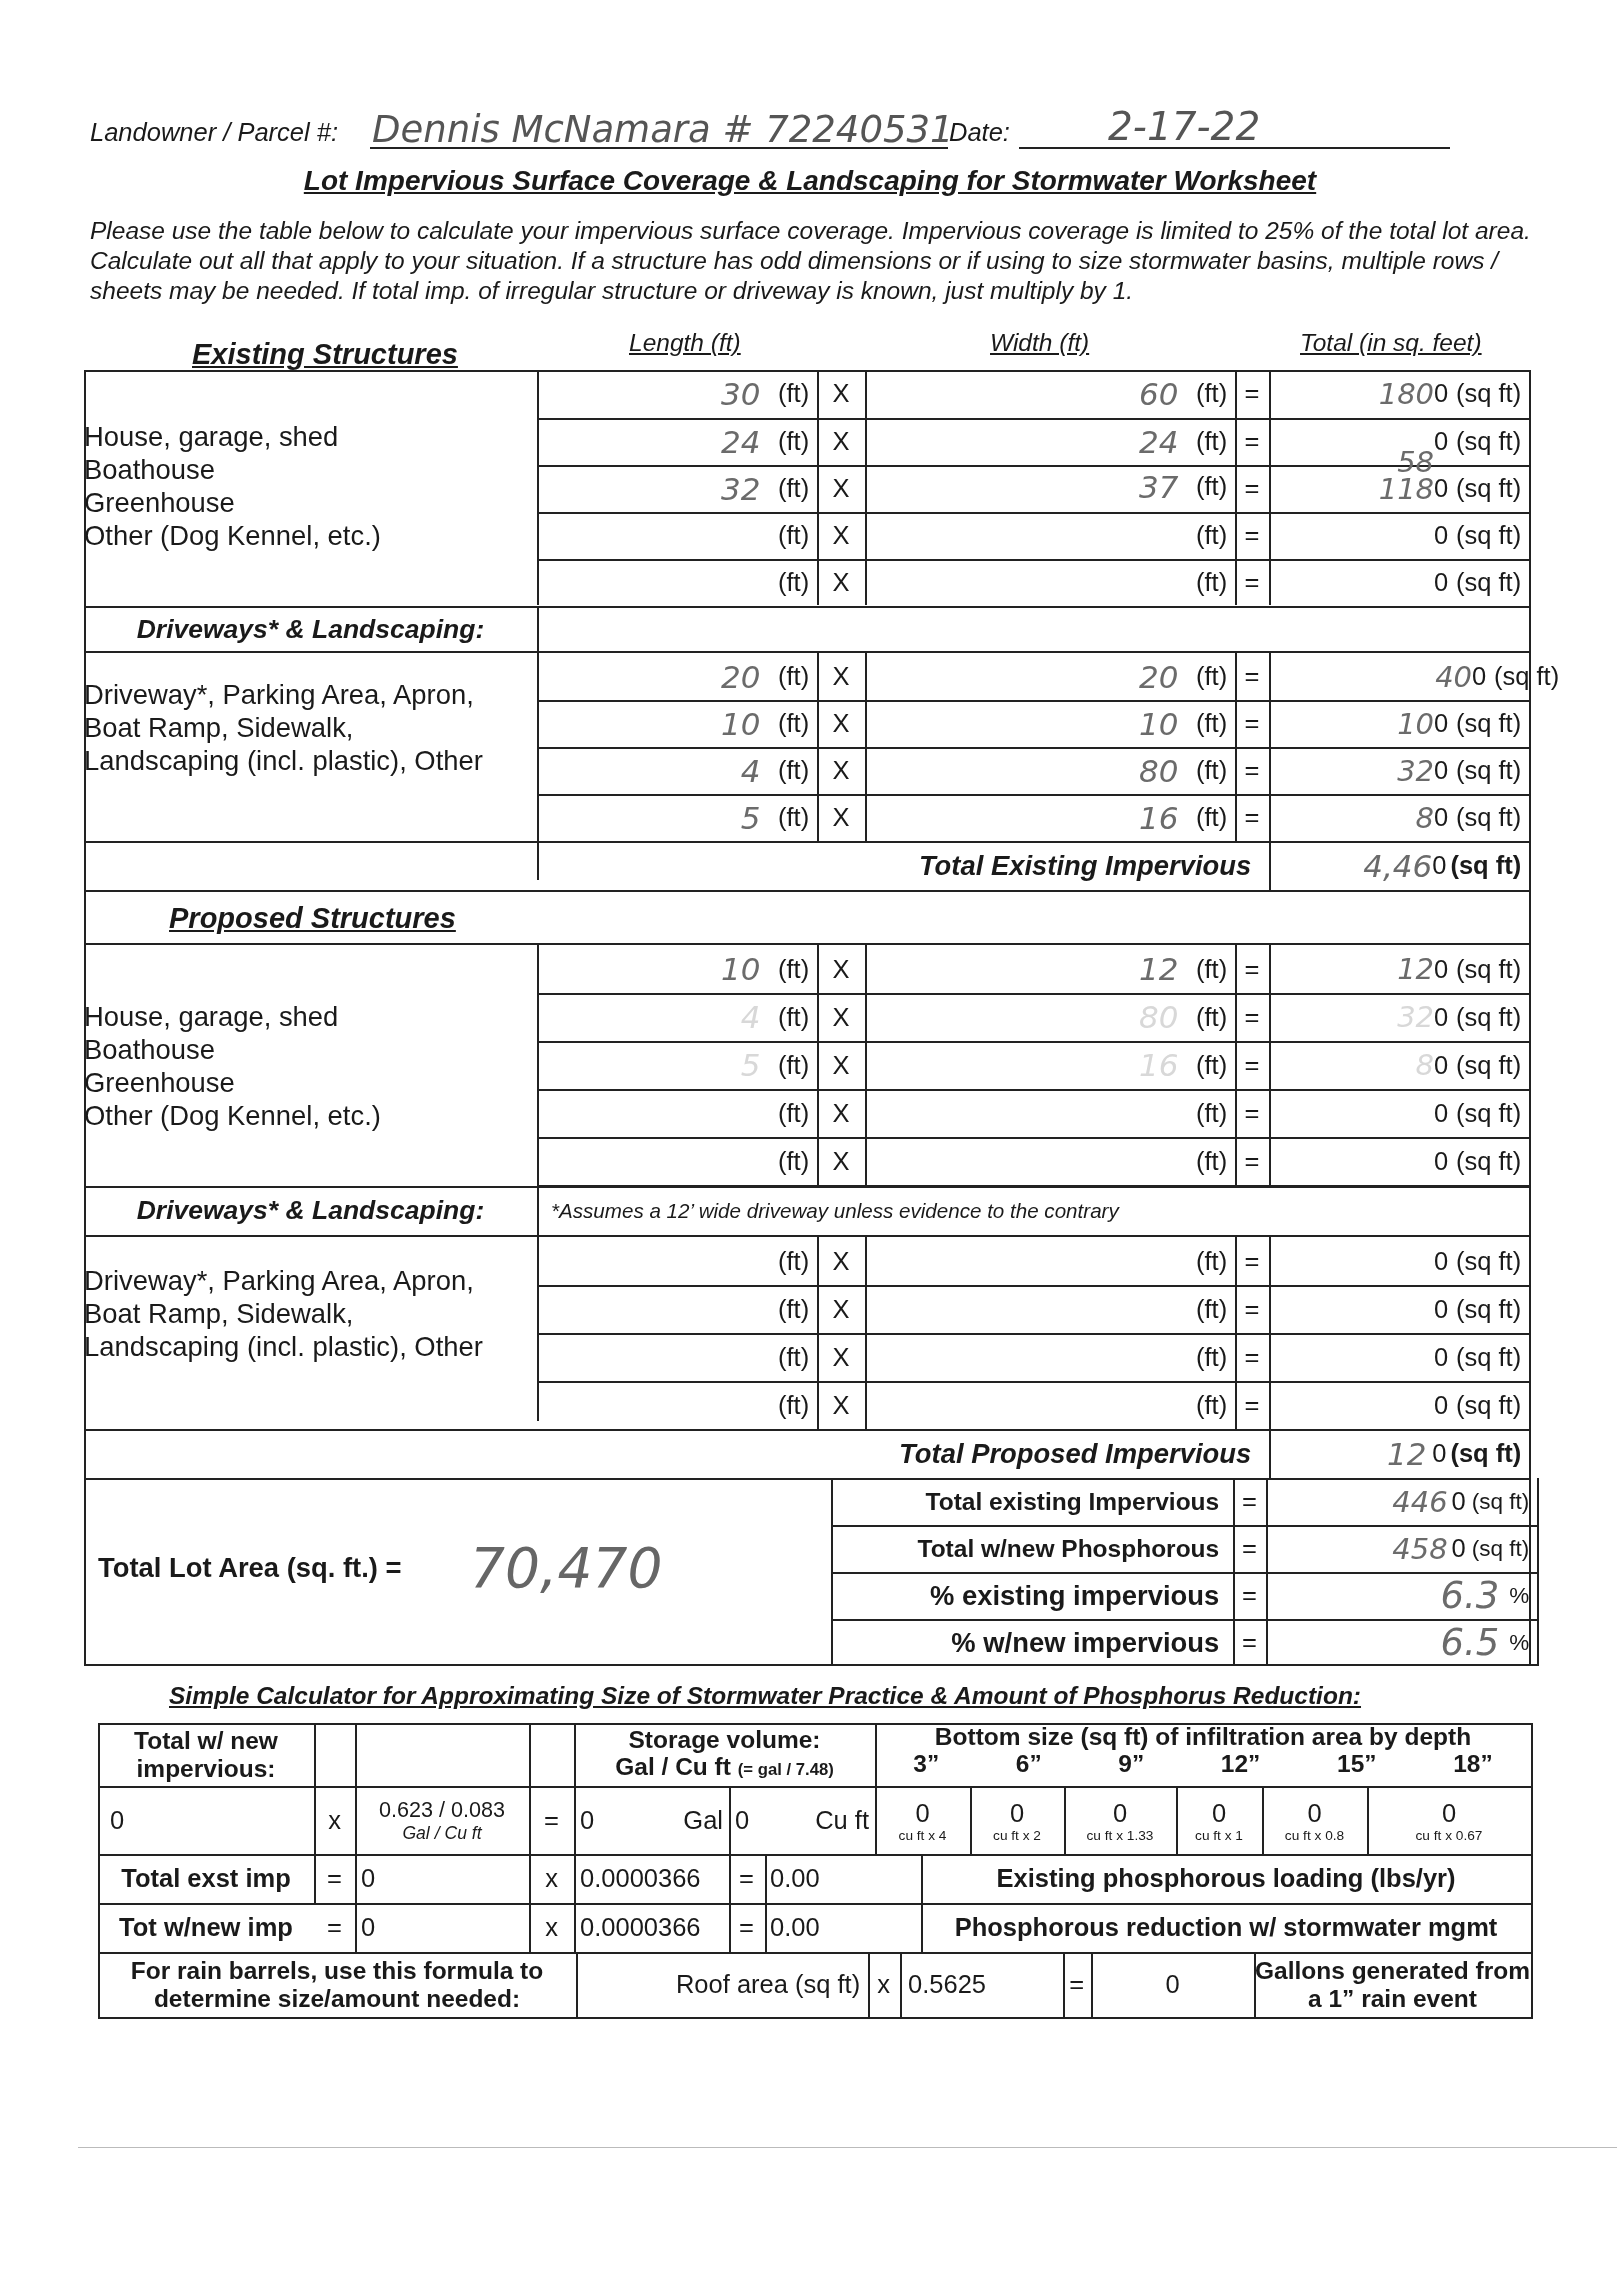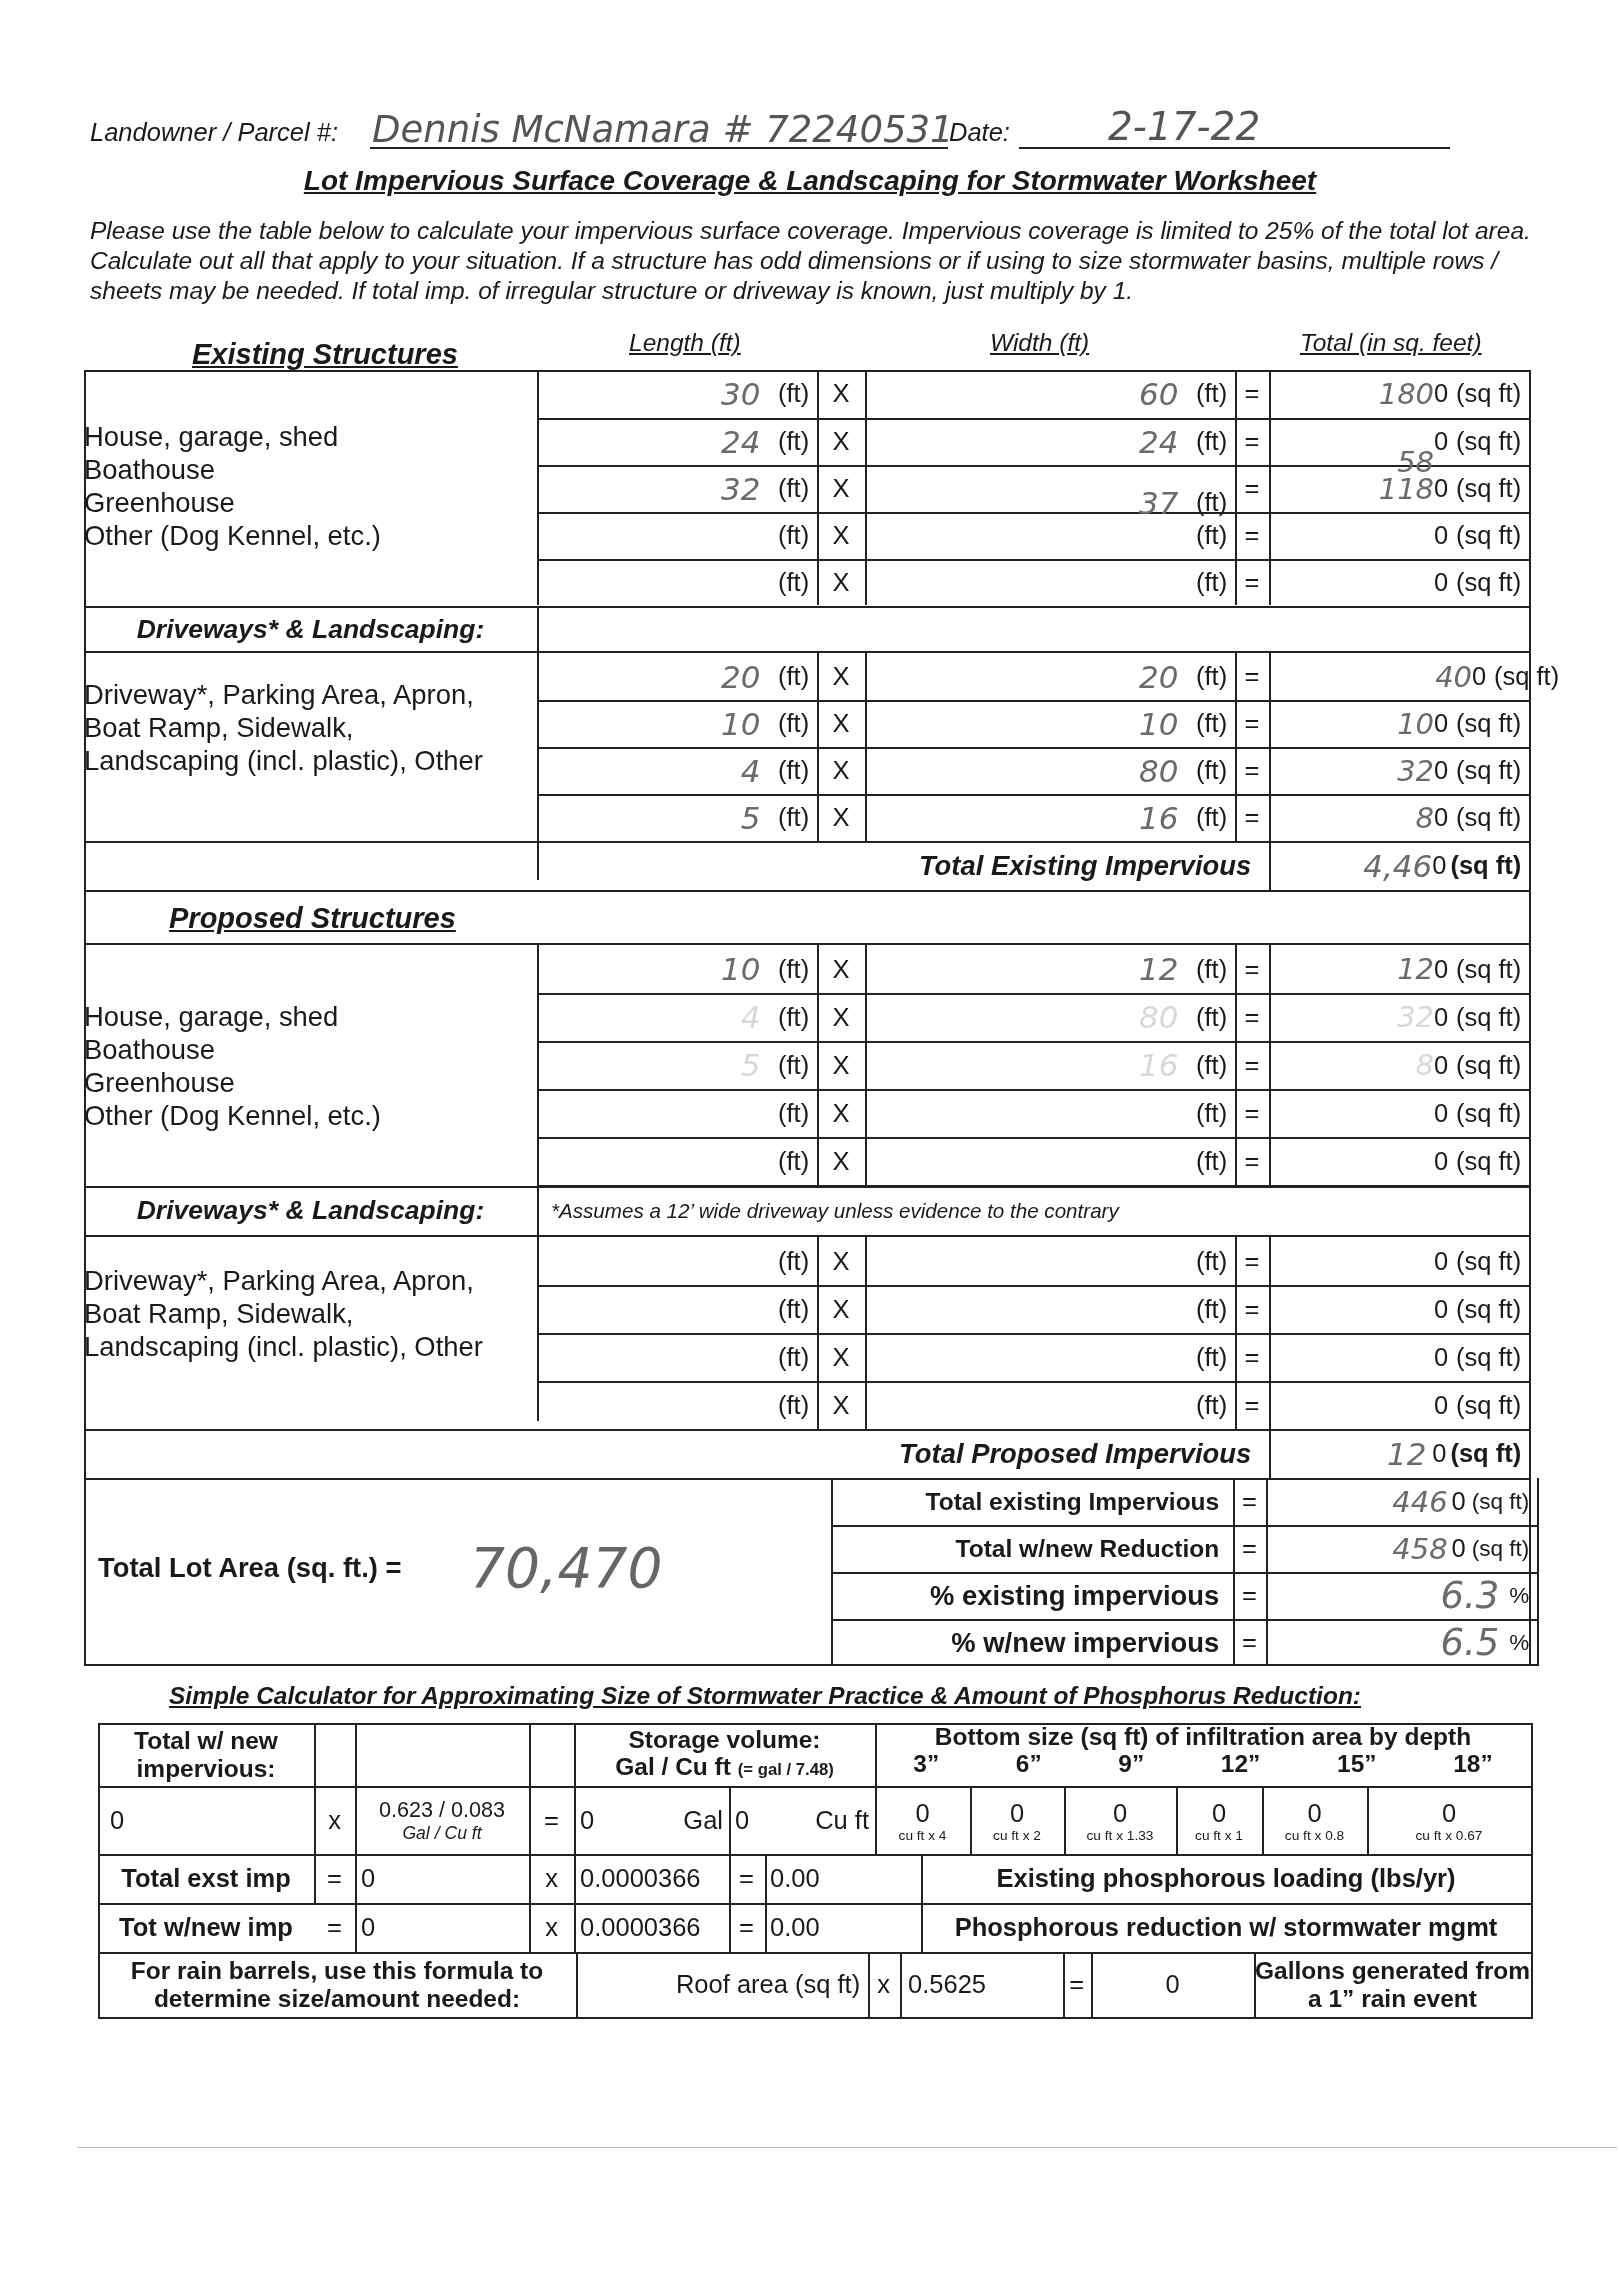--- a/index.html
+++ b/index.html
@@ -74,21 +74,21 @@
       <span class="hw" style="font-size: 29px; margin-top: 40px;">58</span>
       <span>0</span>
       <span style="margin-left: 7.8px;">(sq ft)</span>
     </div>
     <div class="line hl" style="left: 537px; top: 512px; width: 994px;"></div>
     <div class="cell right" style="left: 537px; top: 465px; width: 280px; height: 47px;">
       <span class="hw" style="font-size: 31px; margin-right: 17.6px;">32</span>
       <span>(ft)</span>
     </div>
     <div class="cell center" style="left: 817px; top: 465px; width: 48px; height: 47px;">X</div>
-    <div class="cell right" style="left: 865px; top: 481px; width: 370px; height: 43px;">
+    <div class="cell right" style="left: 865px; top: 465px; width: 370px; height: 43px;">
       <span class="hw" style="font-size: 31px; margin-right: 17.6px;">37</span>
       <span>(ft)</span>
     </div>
     <div class="cell center" style="left: 1235px; top: 465px; width: 34px; height: 47px;">=</div>
     <div class="cell right" style="left: 1269px; top: 465px; width: 260px; height: 47px;">
       <span class="hw" style="font-size: 29px;">118</span>
       <span>0</span>
       <span style="margin-left: 7.8px;">(sq ft)</span>
     </div>
     <div class="line hl" style="left: 537px; top: 559px; width: 994px;"></div>
@@ -405,21 +405,21 @@
     <div class="cell right bold" style="left: 831px; top: 1478px; width: 396px; height: 47px; font-size: 24.5px;">Total existing Impervious</div>
     <div class="line vl" style="left: 1233px; top: 1478px; height: 47px;"></div>
     <div class="line vl" style="left: 1266px; top: 1478px; height: 47px;"></div>
     <div class="cell center" style="left: 1233px; top: 1478px; width: 33px; height: 47px;">=</div>
     <div class="cell right" style="left: 1266px; top: 1478px; width: 271px; height: 47px;">
       <span class="hw" style="font-size:29px;margin-right:3.9px">446</span>
       <span>0</span>
       <span style="margin-left:5.9px;font-size:22.5px">(sq ft)</span>
     </div>
     <div class="line hl" style="left: 831px; top: 1525px; width: 708px;"></div>
-    <div class="cell right bold" style="left: 831px; top: 1525px; width: 396px; height: 47px; font-size: 24.5px;">Total w/new Reduction</div>
+    <div class="cell right bold" style="left: 831px; top: 1525px; width: 396px; height: 47px; font-size: 24.5px;">Total w/new Phosphorous</div>
     <div class="line vl" style="left: 1233px; top: 1525px; height: 47px;"></div>
     <div class="line vl" style="left: 1266px; top: 1525px; height: 47px;"></div>
     <div class="cell center" style="left: 1233px; top: 1525px; width: 33px; height: 47px;">=</div>
     <div class="cell right" style="left: 1266px; top: 1525px; width: 271px; height: 47px;">
       <span class="hw" style="font-size:29px;margin-right:3.9px">458</span>
       <span>0</span>
       <span style="margin-left:5.9px;font-size:22.5px">(sq ft)</span>
     </div>
     <div class="line hl" style="left: 831px; top: 1572px; width: 708px;"></div>
     <div class="cell right bold" style="left: 831px; top: 1572px; width: 396px; height: 47px; font-size: 27.4px;">% existing impervious</div>

